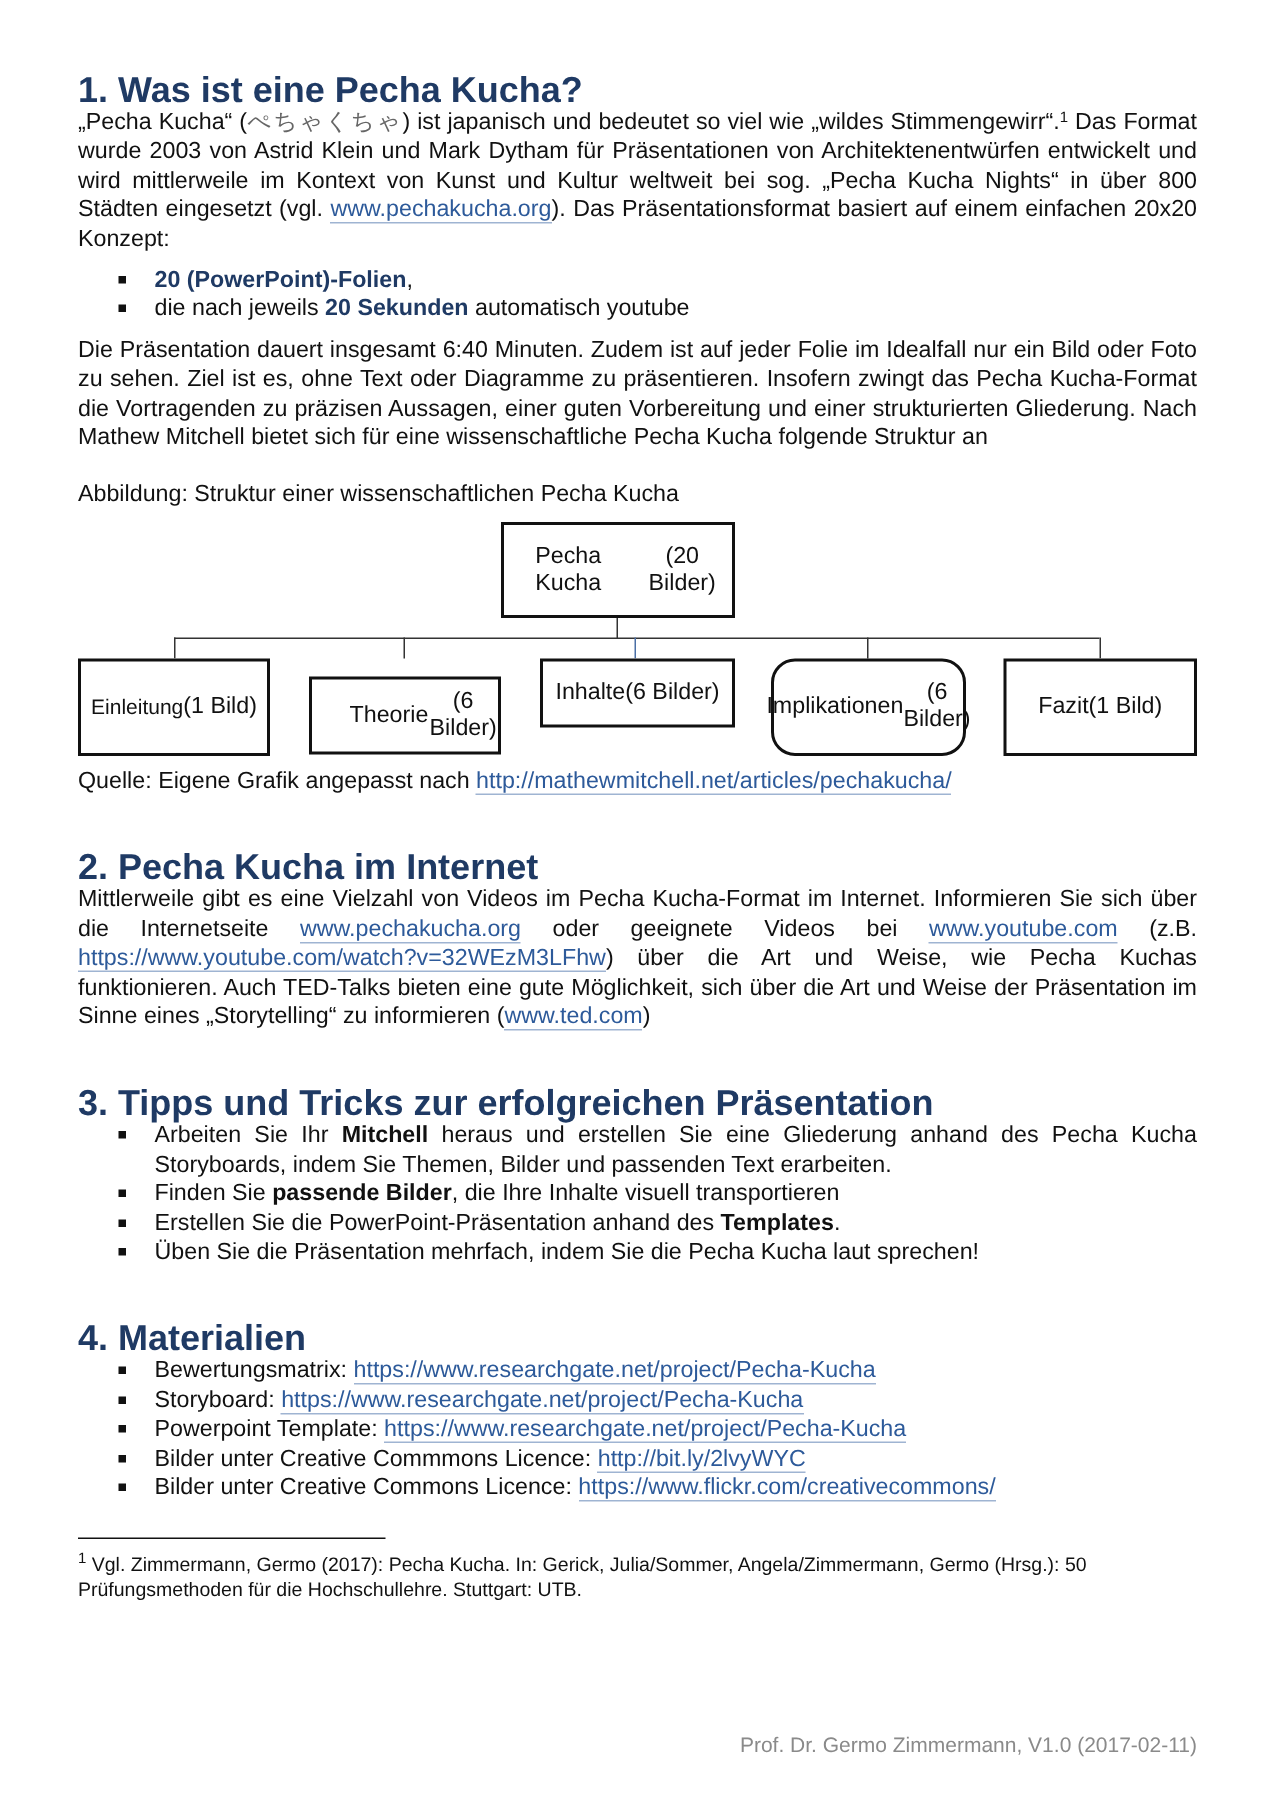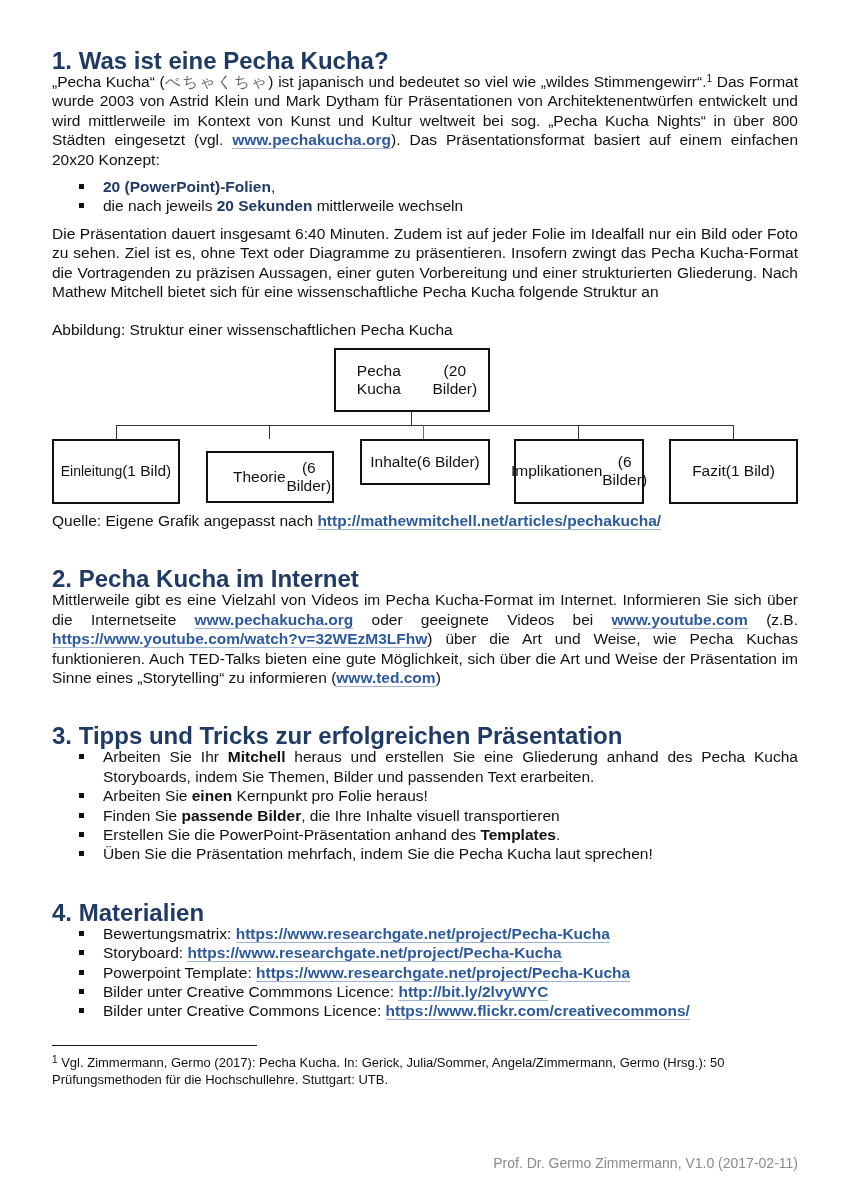--- a/index.html
+++ b/index.html
@@ -2,21 +2,21 @@
 <html><head>
 <meta charset="utf-8">
 <style>
   html, body { margin: 0; padding: 0; background: #ffffff; }
   body { width: 850px; height: 1203px; position: relative; overflow: hidden;
          font-family: "Liberation Sans", sans-serif; color: #111; font-size: 15.5px; }
   .page { position: absolute; left: 52px; top: 50px; width: 746px; }
   h2 { font-family: "Liberation Sans", sans-serif; font-size: 24px; font-weight: bold;
        color: #1f3a64; margin: 0; line-height: 22px; }
   p { margin: 0; line-height: 19.4px; text-align: justify; }
-  a { color: #2d5a9a; text-decoration: none; border-bottom: 1px solid #9fb4d2; font-weight: bold; }
+  a { color: #2d5a9a; text-decoration: none; border-bottom: 1px solid #9fb4d2; }
   .navy { color: #1f3a64; font-weight: bold; }
   ul { list-style: none; margin: 0; padding: 0; }
   ul li { position: relative; padding-left: 51px; line-height: 19.4px; }
   ul li::before { content: ""; position: absolute; left: 27px; top: 7px; width: 5px; height: 5px; background: #111; }
   .gap-s { height: 8px; }
   .gap-m { height: 19px; }
   .gap-l { height: 38px; }
   sup { font-size: 10px; vertical-align: top; position: relative; top: -3px; }
   .jp { color: #666; letter-spacing: 1px; }
 
@@ -37,21 +37,21 @@
 
 <div class="page">
 
   <h2>1. Was ist eine Pecha Kucha?</h2>
   <p>
     <span>„Pecha Kucha“ (</span><span class="jp">ぺちゃくちゃ</span><span>) ist japanisch und bedeutet so viel wie „wildes Stimmengewirr“.</span><sup>1</sup><span> Das Format wurde 2003 von Astrid Klein und Mark Dytham für Präsentationen von Architektenentwürfen entwickelt und wird mittlerweile im Kontext von Kunst und Kultur weltweit bei sog. „Pecha Kucha Nights“ in über 800 Städten eingesetzt (vgl. </span><a>www.pechakucha.org</a><span>). Das Präsentationsformat basiert auf einem einfachen 20x20 Konzept:</span>
   </p>
   <div class="gap-s"></div>
   <ul>
     <li><span class="navy">20 (PowerPoint)-Folien</span><span>,</span></li>
-    <li><span>die nach jeweils </span><span class="navy">20 Sekunden</span><span> mittlerweile wechseln</span></li>
+    <li><span>die nach jeweils </span><span class="navy">20 Sekunden</span><span> automatisch youtube</span></li>
   </ul>
   <div class="gap-s"></div>
   <p>Die Präsentation dauert insgesamt 6:40 Minuten. Zudem ist auf jeder Folie im Idealfall nur ein Bild oder Foto zu sehen. Ziel ist es, ohne Text oder Diagramme zu präsentieren. Insofern zwingt das Pecha Kucha-Format die Vortragenden zu präzisen Aussagen, einer guten Vorbereitung und einer strukturierten Gliederung. Nach Mathew Mitchell bietet sich für eine wissenschaftliche Pecha Kucha folgende Struktur an</p>
   <div class="gap-m"></div>
   <p>Abbildung: Struktur einer wissenschaftlichen Pecha Kucha</p>
 
   <div class="diagram">
     <div class="box" style="left:282px; top:0; width:156px; height:64px;">
       <span>Pecha Kucha</span>
       <span>(20 Bilder)</span>
@@ -69,21 +69,21 @@
       <span>(1 Bild)</span>
     </div>
     <div class="box" style="left:154px; top:103px; width:128px; height:52px;padding-left:25px;">
       <span>Theorie</span>
       <span>(6 Bilder)</span>
     </div>
     <div class="box" style="left:308px; top:91px; width:130px; height:46px;">
       <span>Inhalte</span>
       <span>(6 Bilder)</span>
     </div>
-    <div class="box" style="left:462px; top:91px; width:130px; height:65px;">
+    <div class="box" style="left:462px; top:91px; width:130px; height:65px;border-radius:16px;">
       <span>Implikationen</span>
       <span>(6 Bilder)</span>
     </div>
     <div class="box" style="left:617px; top:91px; width:129px; height:65px;">
       <span>Fazit</span>
       <span>(1 Bild)</span>
     </div>
   </div>
 
   <p style="margin-top:3px;">
@@ -95,21 +95,20 @@
   <h2>2. Pecha Kucha im Internet</h2>
   <p>
     <span>Mittlerweile gibt es eine Vielzahl von Videos im Pecha Kucha-Format im Internet. Informieren Sie sich über die Internetseite </span><a>www.pechakucha.org</a><span> oder geeignete Videos bei </span><a>www.youtube.com</a><span> (z.B. </span><a>https://www.youtube.com/watch?v=32WEzM3LFhw</a><span>) über die Art und Weise, wie Pecha Kuchas funktionieren. Auch TED-Talks bieten eine gute Möglichkeit, sich über die Art und Weise der Präsentation im Sinne eines „Storytelling“ zu informieren (</span><a>www.ted.com</a><span>)</span>
   </p>
 
   <div class="gap-l"></div>
 
   <h2>3. Tipps und Tricks zur erfolgreichen Präsentation</h2>
   <ul>
     <li style="text-align:justify;"><span>Arbeiten Sie Ihr </span><b>Mitchell</b><span> heraus und erstellen Sie eine Gliederung anhand des Pecha Kucha Storyboards, indem Sie Themen, Bilder und passenden Text erarbeiten.</span></li>
-    <li><span>Arbeiten Sie </span><b>einen</b><span> Kernpunkt pro Folie heraus!</span></li>
     <li><span>Finden Sie </span><b>passende Bilder</b><span>, die Ihre Inhalte visuell transportieren</span></li>
     <li><span>Erstellen Sie die PowerPoint-Präsentation anhand des </span><b>Templates</b><span>.</span></li>
     <li><span>Üben Sie die Präsentation mehrfach, indem Sie die Pecha Kucha laut sprechen!</span></li>
   </ul>
 
   <div class="gap-l"></div>
 
   <h2>4. Materialien</h2>
   <ul>
     <li><span>Bewertungsmatrix: </span><a>https://www.researchgate.net/project/Pecha-Kucha</a></li>

